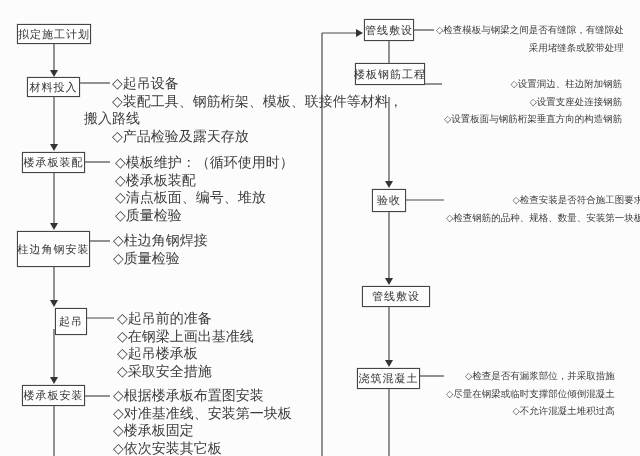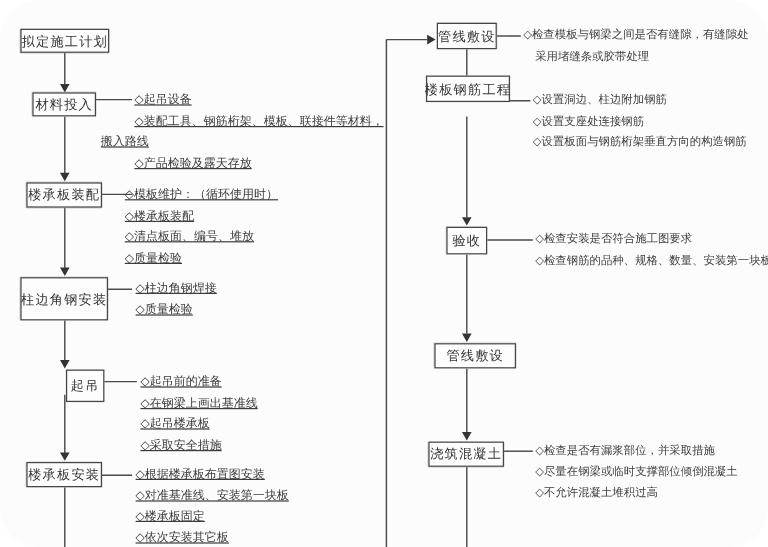--- a/index.html
+++ b/index.html
@@ -1,31 +1,31 @@
 <!DOCTYPE html>
 <html><head>
 <meta charset="utf-8">
 <style>
   html,body{margin:0;padding:0;background:#ffffff;}
   .canvas{
     position:relative;width:640px;height:456px;overflow:hidden;
-    background:#fcfcfc;font-family:"DejaVu Sans",sans-serif;border-radius:32px;
+    background:#fcfcfc;font-family:"DejaVu Sans",sans-serif;
   }
   svg.connectors{position:absolute;left:0;top:0;width:640px;height:456px;}
   svg.connectors line{stroke:#4a4a4a;stroke-width:1.2;}
   svg.connectors polygon{fill:#333333;}
   .box{
     position:absolute;border:1px solid #454545;background:#fdfdfd;
     display:flex;align-items:center;justify-content:center;
     font-size:11px;letter-spacing:1px;color:#333333;white-space:nowrap;
     box-shadow:0 0 1px #888888;box-sizing:border-box;
   }
   .notes{position:absolute;color:#3c3c3c;}
-  .notes-left{font-size:10px;text-decoration:underline;}
-  .notes-right{font-size:9.5px;}
+  .notes-left{font-size:14px;}
+  .notes-right{font-size:9.5px;text-align:right;}
   .note-line{height:17.5px;line-height:17.5px;white-space:nowrap;}
   .note-line.cont{margin-left:-28px;}
   .note-line.indent{margin-left:10px;}
 </style>
 </head>
 <body>
 
 <div class="canvas">
 
   <svg class="connectors" viewBox="0 0 640 456">
@@ -105,21 +105,21 @@
   <div class="box" style="left:362px;top:286px;width:68px;height:21px">管线敷设</div>
   <div class="box" style="left:357px;top:368px;width:63px;height:21px">浇筑混凝土</div>
 
   <div class="notes notes-left" style="left:112px;top:75px">
     <div class="note-line">◇起吊设备</div>
     <div class="note-line">◇装配工具、钢筋桁架、模板、联接件等材料，</div>
     <div class="note-line cont">搬入路线</div>
     <div class="note-line">◇产品检验及露天存放</div>
   </div>
 
-  <div class="notes notes-left" style="left:104px;top:154px">
+  <div class="notes notes-left" style="left:115px;top:154px">
     <div class="note-line">◇模板维护：（循环使用时）</div>
     <div class="note-line">◇楼承板装配</div>
     <div class="note-line">◇清点板面、编号、堆放</div>
     <div class="note-line">◇质量检验</div>
   </div>
 
   <div class="notes notes-left" style="left:113px;top:232px">
     <div class="note-line">◇柱边角钢焊接</div>
     <div class="note-line">◇质量检验</div>
   </div>

